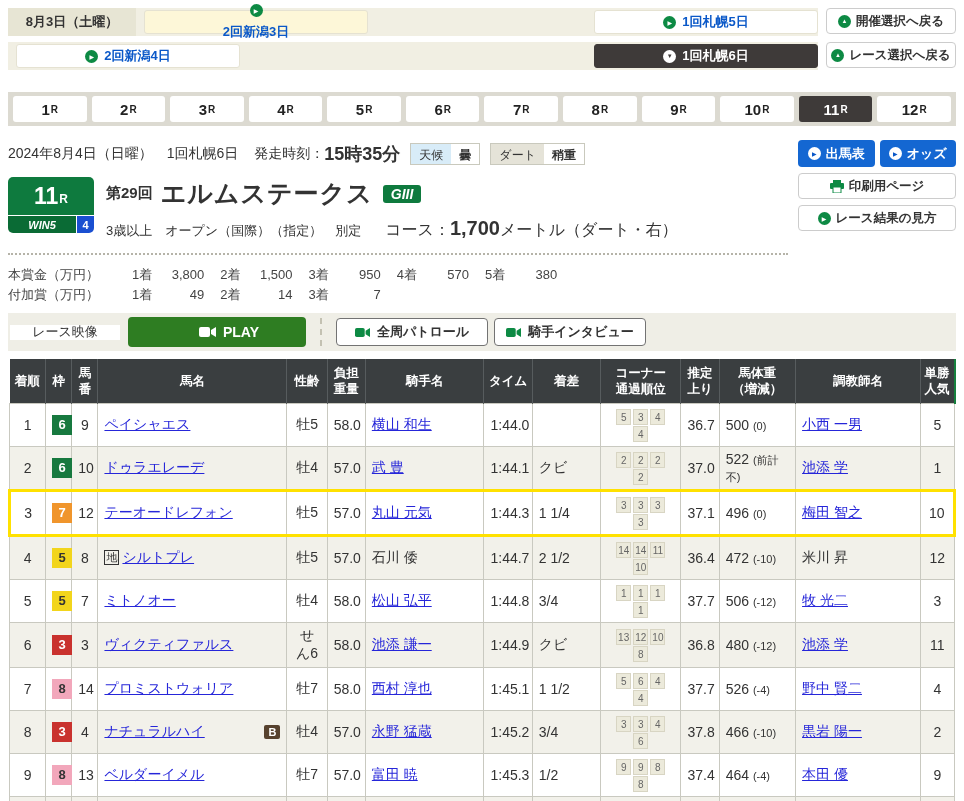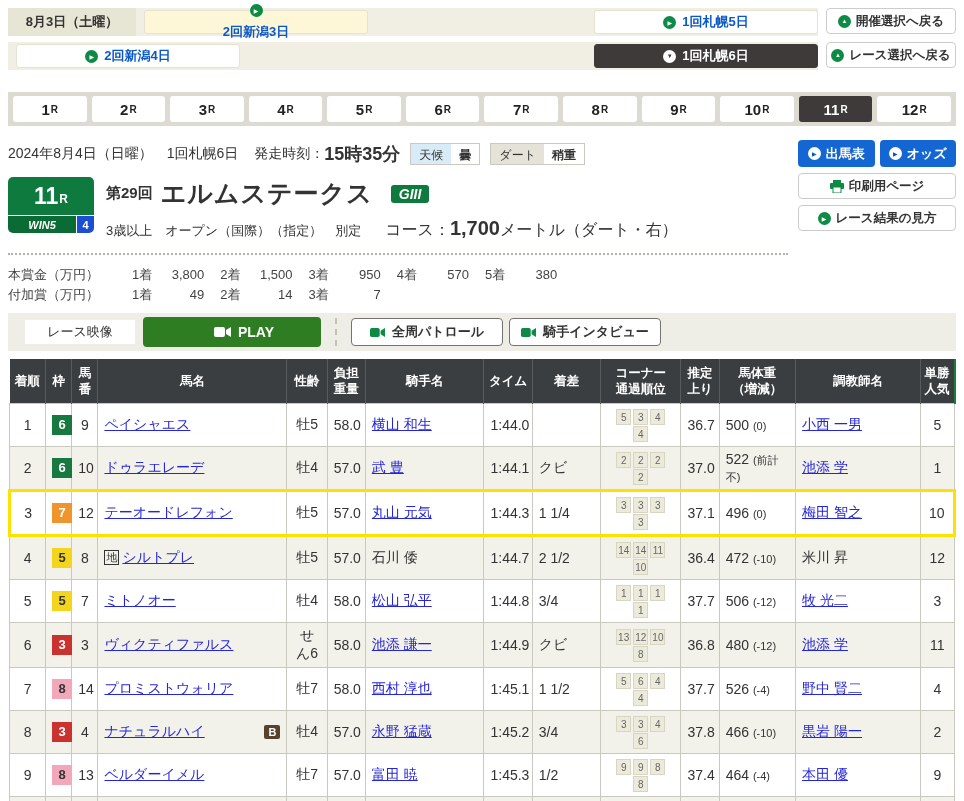--- a/index.html
+++ b/index.html
@@ -45,36 +45,36 @@
   .titleblock { display:flex; gap:12px; margin-top:10px; padding-bottom:12px; border-bottom:2px dotted #b5b3a8; }
   .rbadge { width:86px; }
   .rbadge .rno { height:38px; background:#0e7a3e; border-radius:5px 5px 0 0; color:#fff; display:flex; align-items:center; justify-content:center; font-weight:bold; font-size:23px; }
   .rbadge .rno .rs { font-size:12px; margin-left:1px; margin-top:6px; }
   .rbadge .win5 { height:17px; display:flex; margin-top:1px; }
   .rbadge .win5 .w5t { flex:1; background:#0a6b35; color:#fff; font-style:italic; font-weight:bold; font-size:11px; display:flex; align-items:center; justify-content:center; border-radius:0 0 0 5px; }
   .rbadge .win5 .w5n { width:17px; background:#1a4fd1; color:#fff; font-weight:bold; font-size:11px; display:flex; align-items:center; justify-content:center; border-radius:0 0 5px 0; margin-left:1px; }
   .ttl .row1 { display:flex; align-items:center; }
   .ttl .kai { font-size:15px; font-weight:bold; margin-right:8px; }
   .ttl .rname { font-size:25px; font-weight:bold; letter-spacing:1px; }
-  .grade { background:#0e7a3e; color:#fff; font-weight:bold; font-size:14px; font-style:italic; padding:1px 8px; border-radius:3px; margin-left:18px; }
+  .grade { background:#0e7a3e; color:#fff; font-weight:bold; font-size:14px; font-style:italic; padding:1px 8px; border-radius:3px; margin-left:10px; }
   .ttl .row2 { margin-top:7px; font-size:13px; display:flex; align-items:baseline; }
   .ttl .cval { font-size:20px; font-weight:bold; }
   .ttl .cunit, .ttl .clabel { font-size:16px; }
   .ttl .cond { margin-right:24px; }
 
   
   .prize { margin-top:10px; font-size:13px; color:#444; }
   .pline { line-height:1.55; }
   .plabel { display:inline-block; width:108px; }
   .prank { margin-left:16px; }
   .pval { display:inline-block; width:52px; text-align:right; }
 
   
   .videobar { margin-top:8px; background:#efeee6; height:38px; display:flex; align-items:center; padding:0 0 0 0; }
-  .vlabel { width:110px; height:24px; margin-left:17px; background:#fff; display:flex; align-items:center; justify-content:center; font-size:13px; }
+  .vlabel { width:110px; height:15px; margin-left:2px; background:#fff; display:flex; align-items:center; justify-content:center; font-size:13px; }
   .playbtn { width:178px; height:30px; margin-left:8px; background:#2e7d22; border:none; border-radius:4px; color:#fff; font-weight:bold; font-size:14px; display:flex; align-items:center; justify-content:center; gap:7px; cursor:pointer; font-family:inherit;padding-left:24px; }
   .vdiv { height:28px; border-left:2px dashed #c3c1b2; margin:0 14px; }
   .vbtn { width:152px; height:28px; background:#fff; border:1px solid #737373; border-radius:4px; font-size:13px; font-weight:bold; color:#333; display:flex; align-items:center; justify-content:center; gap:7px; cursor:pointer; font-family:inherit; margin-right:6px; }
   .cam { flex:0 0 auto; }
 
   
   table.results { margin-top:8px; border-collapse:collapse; table-layout:fixed; width:948px; }
   table.results th { background:#3a3e40; color:#fff; font-size:12.5px; font-weight:bold; padding:4px 1px; border-right:1px solid #575c5e; white-space:pre-line; line-height:1.3; height:44px; }
   table.results th:last-child { border-right:2px solid #15803d; }
   table.results td { border:1px solid #c9c9c0; font-size:14px; padding:4px 6px; height:30px; }

